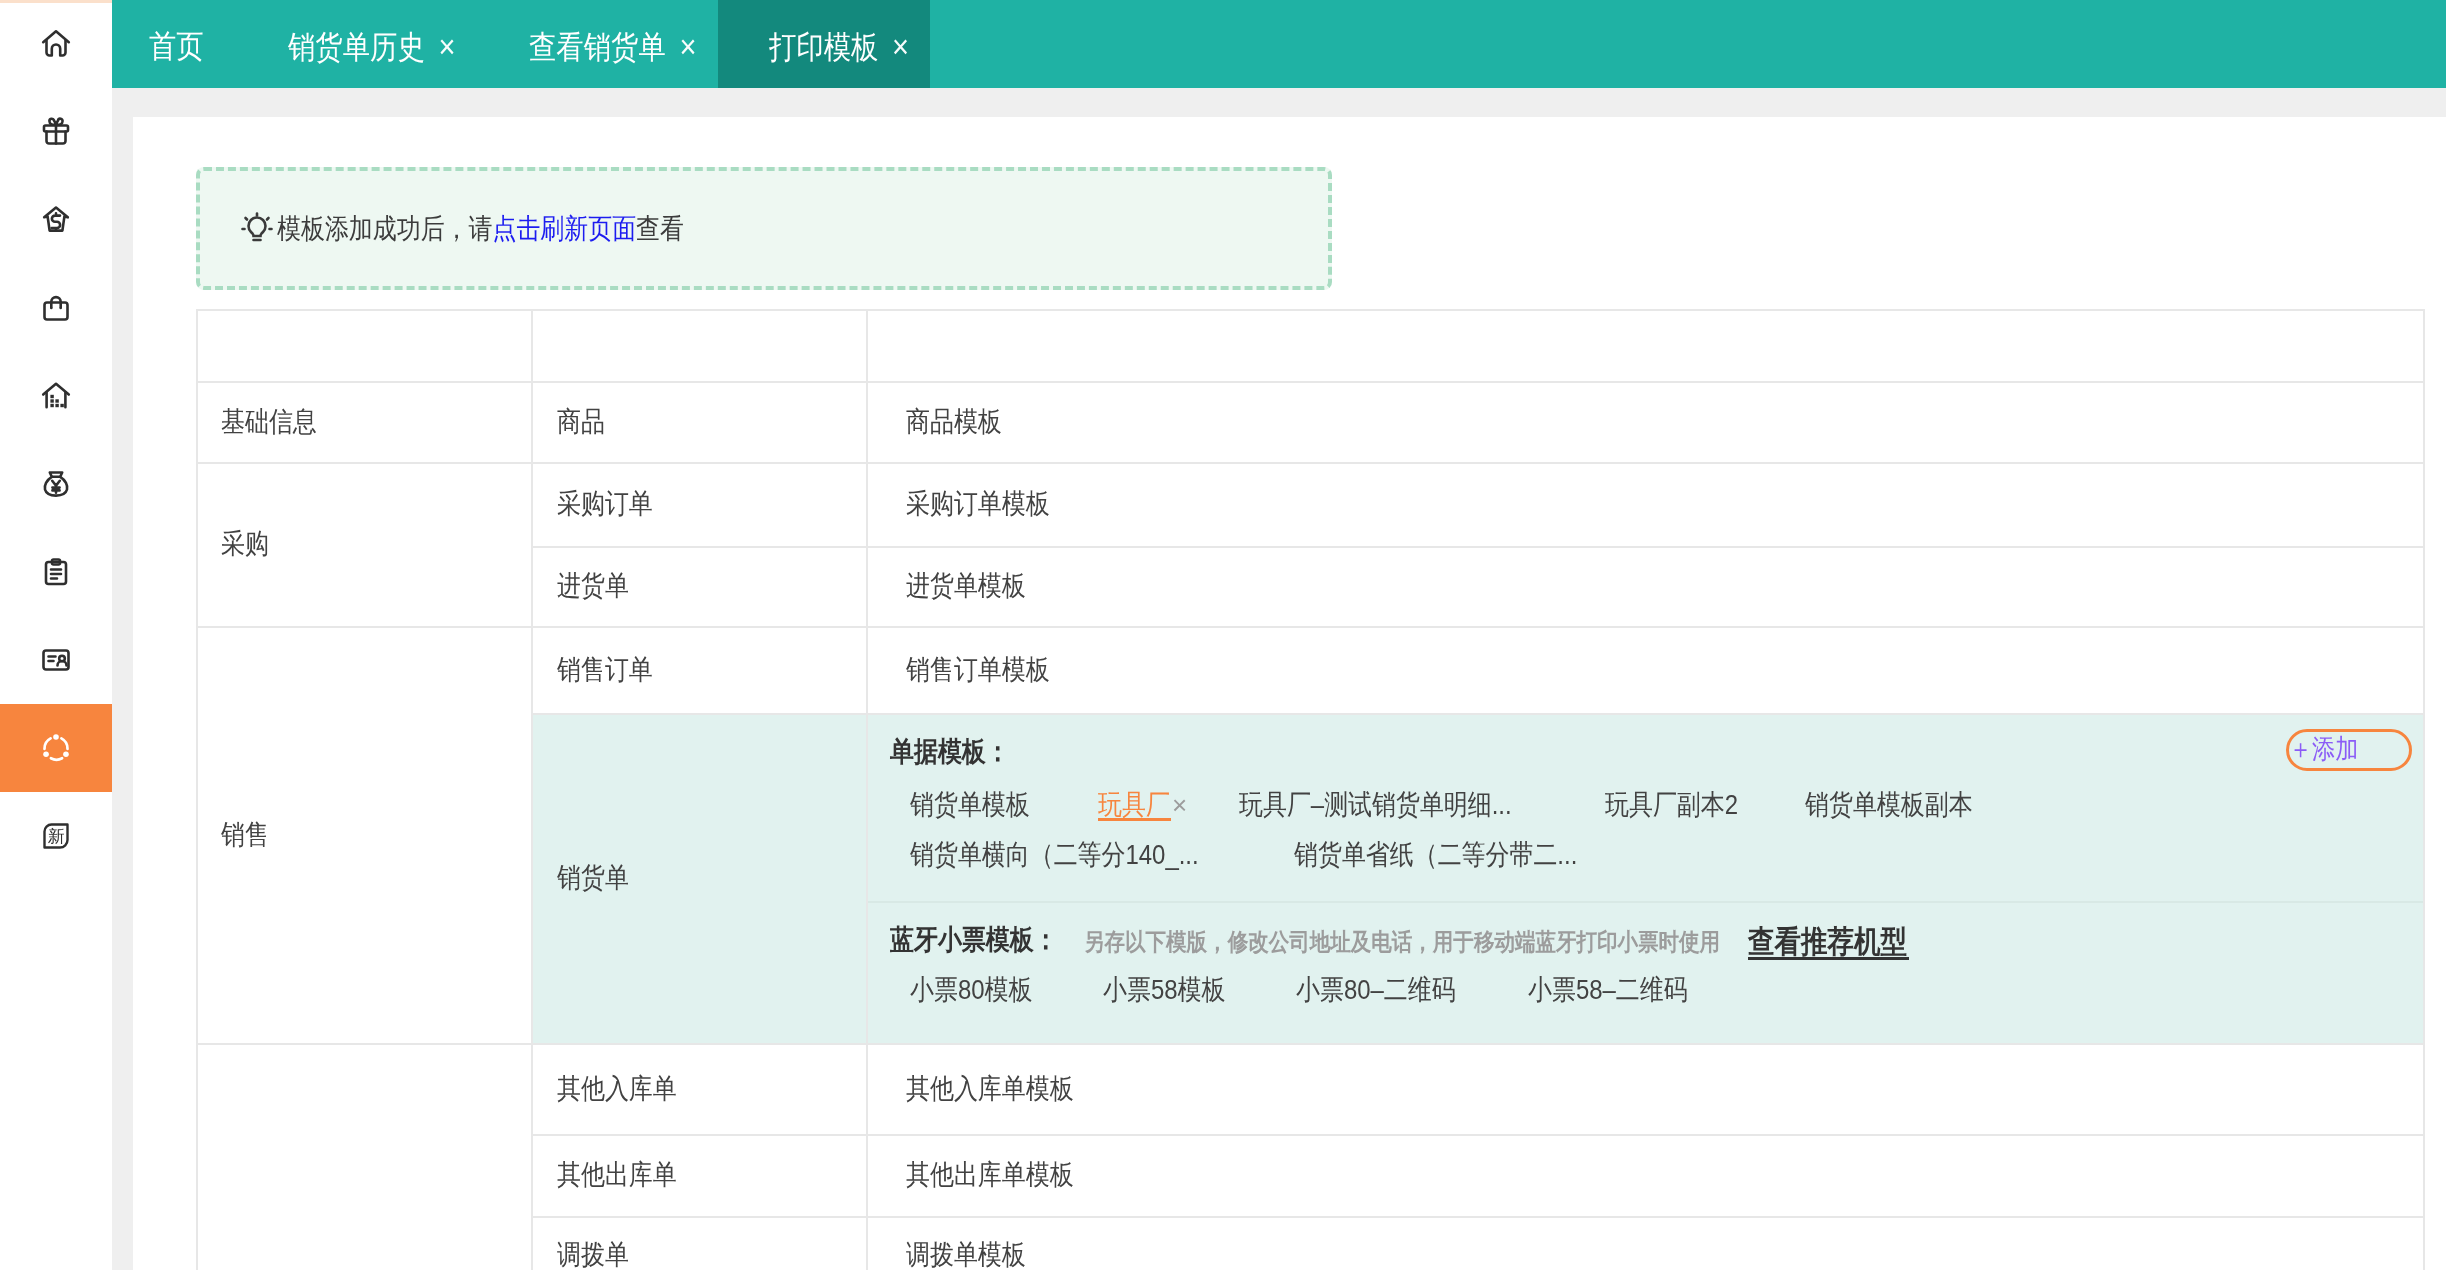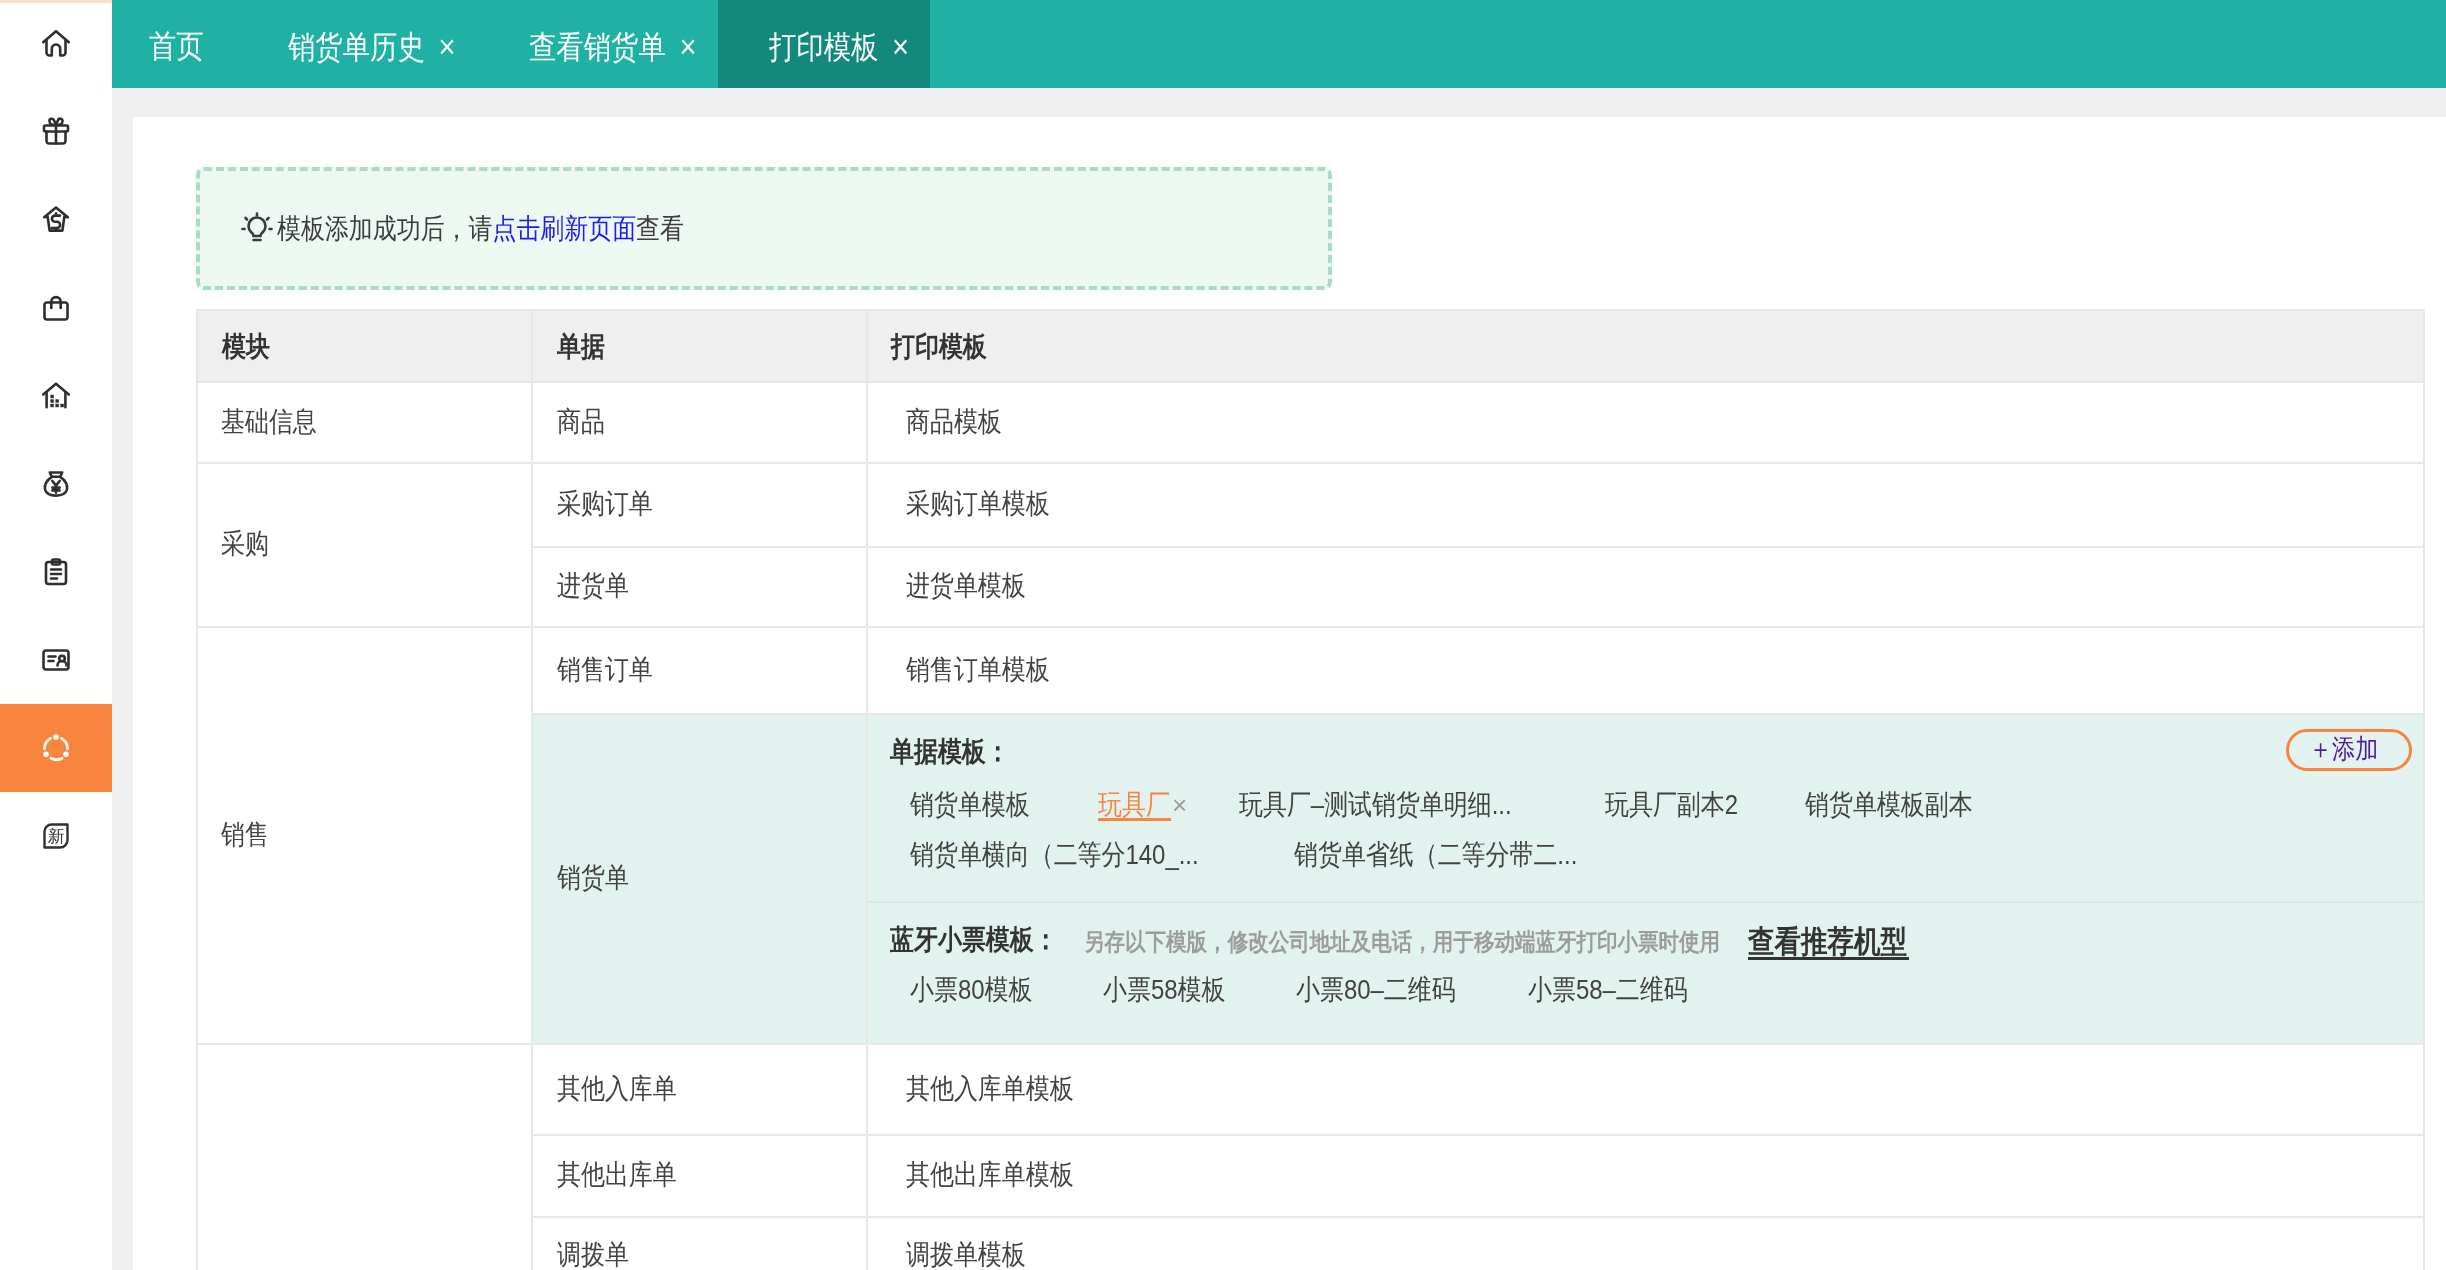--- a/index.html
+++ b/index.html
@@ -31,21 +31,21 @@
   .hline{position:absolute;background:#e7e7e7;height:2px;}
   .vline{position:absolute;background:#e7e7e7;width:2px;}
   #thead{left:196px;top:309px;width:2228px;height:72px;background:#efefef;}
   .th{position:absolute;top:0;height:72px;line-height:76px;font-size:28px;font-weight:bold;color:#333;}
   .cell{position:absolute;font-size:28px;color:#424242;}
   #tealcell{left:533px;top:715px;width:1891px;height:328px;background:#e1f2ef;}
   .b{font-weight:bold;color:#333;}
   .gray{color:#9c9c9c;}
   .orange{color:#f7853e;}
   #addbtn{left:2286px;top:729px;width:126px;height:42px;border:3px solid #f7853e;border-radius:24px;
-          box-sizing:border-box;color:#4c1d95;font-size:27px;text-align:center;line-height:34px;}
+          box-sizing:border-box;color:#8b5cf6;font-size:27px;text-align:left;line-height:34px;}
 </style>
 </head>
 <body>
 <div id="page">
 
   <div id="topbar" class="abs">
     <div id="acttab"></div>
     <div class="tab t" style="left:37px;">首页</div>
     <div class="tab t" style="left:176px;">销货单历史<span class="x">×</span></div>
     <div class="tab t" style="left:417px;">查看销货单<span class="x">×</span></div>
@@ -60,25 +60,20 @@
       <path d="M15.5 30 h7"></path>
       <path d="M19 3.5 v2"></path>
         <path d="M7.5 8 l1.5 1.5"></path>
         <path d="M30.5 8 l-1.5 1.5"></path>
       <path d="M4.5 19 h2"></path>
         <path d="M31.5 19 h2"></path>
     </svg>
     <div class="txt t">模板添加成功后，请<span class="blue">点击刷新页面</span>查看</div>
   </div>
 
-  <div id="thead" class="abs">
-    <div class="th t" style="left:26px;">模块</div>
-    <div class="th t" style="left:361px;">单据</div>
-    <div class="th t" style="left:695px;">打印模板</div>
-  </div>
   <div id="tealcell" class="abs"></div>
 
   <div class="hline" style="left:196px;top:309px;width:2228px;"></div>
   <div class="hline" style="left:196px;top:381px;width:2228px;"></div>
   <div class="hline" style="left:196px;top:462px;width:2228px;"></div>
   <div class="hline" style="left:533px;top:546px;width:1891px;"></div>
   <div class="hline" style="left:196px;top:626px;width:2228px;"></div>
   <div class="hline" style="left:533px;top:713px;width:1891px;"></div>
   <div class="hline" style="left:868px;top:901px;width:1556px;background:#d8e9e5;"></div>
   <div class="hline" style="left:196px;top:1043px;width:2228px;"></div>

